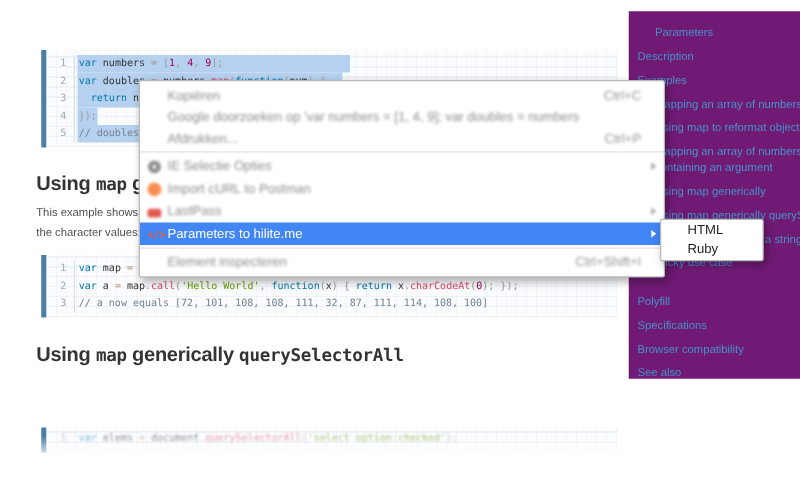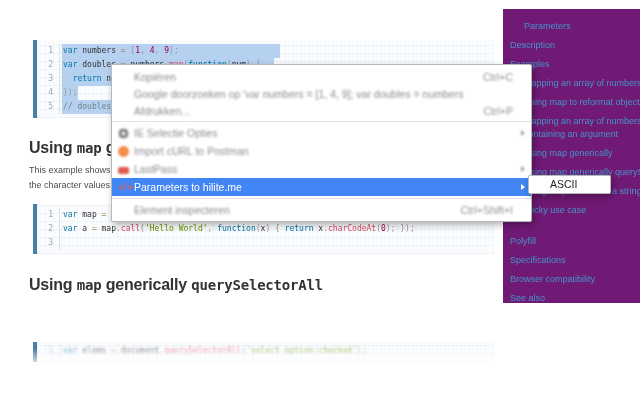--- a/index.html
+++ b/index.html
@@ -91,21 +91,21 @@
       <div class="cline"><div class="hl"></div><span class="ln">4</span><span class="ct"><span class="t-pun">});</span></span></div>
       <div class="cline"><div class="hl"></div><span class="ln">5</span><span class="ct"><span class="t-com">// doubles is now [2, 8, 18]. numbers is still [1, 4, 9]</span></span></div>
     </div>
 
   <h3 id="sec0-h" class="sec">Using <code>map</code> generically</h3>
   <p id="sec0-p" class="sec">This example shows how to use <code>map</code> on a <code>String</code> to get an array of bytes in the ASCII encoding representing the character values:</p>
 
   <div id="cb2" class="codeblock">
       <div class="cline"><span class="ln">1</span><span class="ct"><span class="t-kw">var</span><span class="t-pl"> map </span><span class="t-op">=</span><span class="t-pl"> Array</span><span class="t-pun">.</span><span class="t-pl">prototype</span><span class="t-pun">.</span><span class="t-pl">map</span><span class="t-pun">;</span></span></div>
       <div class="cline"><span class="ln">2</span><span class="ct"><span class="t-kw">var</span><span class="t-pl"> a </span><span class="t-op">=</span><span class="t-pl"> map</span><span class="t-pun">.</span><span class="t-fn">call</span><span class="t-pun">(</span><span class="t-str">'Hello World'</span><span class="t-pun">, </span><span class="t-kw">function</span><span class="t-pun">(</span><span class="t-pl">x</span><span class="t-pun">) { </span><span class="t-kw">return</span><span class="t-pl"> x</span><span class="t-pun">.</span><span class="t-fn">charCodeAt</span><span class="t-pun">(</span><span class="t-num">0</span><span class="t-pun">); });</span></span></div>
-      <div class="cline"><span class="ln">3</span></div>
+      <div class="cline"><span class="ln">3</span><span class="ct"><span class="t-com">// a now equals [72, 101, 108, 108, 111, 32, 87, 111, 114, 108, 100]</span></span></div>
     </div>
 
   <h3 id="sec1-h" class="sec">Using <code>map</code> generically <code>querySelectorAll</code></h3>
 
   <div id="cb3" class="codeblock">
       <div class="cline"><span class="ln">1</span><span class="ct"><span class="t-kw">var</span><span class="t-pl"> elems </span><span class="t-op">=</span><span class="t-pl"> document</span><span class="t-pun">.</span><span class="t-fn">querySelectorAll</span><span class="t-pun">(</span><span class="t-str">'select option:checked'</span><span class="t-pun">);</span></span></div>
     </div>
 
   <div class="fade"></div>
 
@@ -163,15 +163,16 @@
       </div>
       <div class="msep"></div>
       <div class="mrow blur">
         <span class="micon "></span>
         <span class="mlabel">Element inspecteren</span>
         <span class="mshort">Ctrl+Shift+I</span>
       </div>
     </div>
 
   <div class="submenu" id="submenu">
-      <div class="srow">ASCII</div>
+      <div class="srow">HTML</div>
+      <div class="srow">Ruby</div>
     </div>
 </div>
 
 </body></html>

